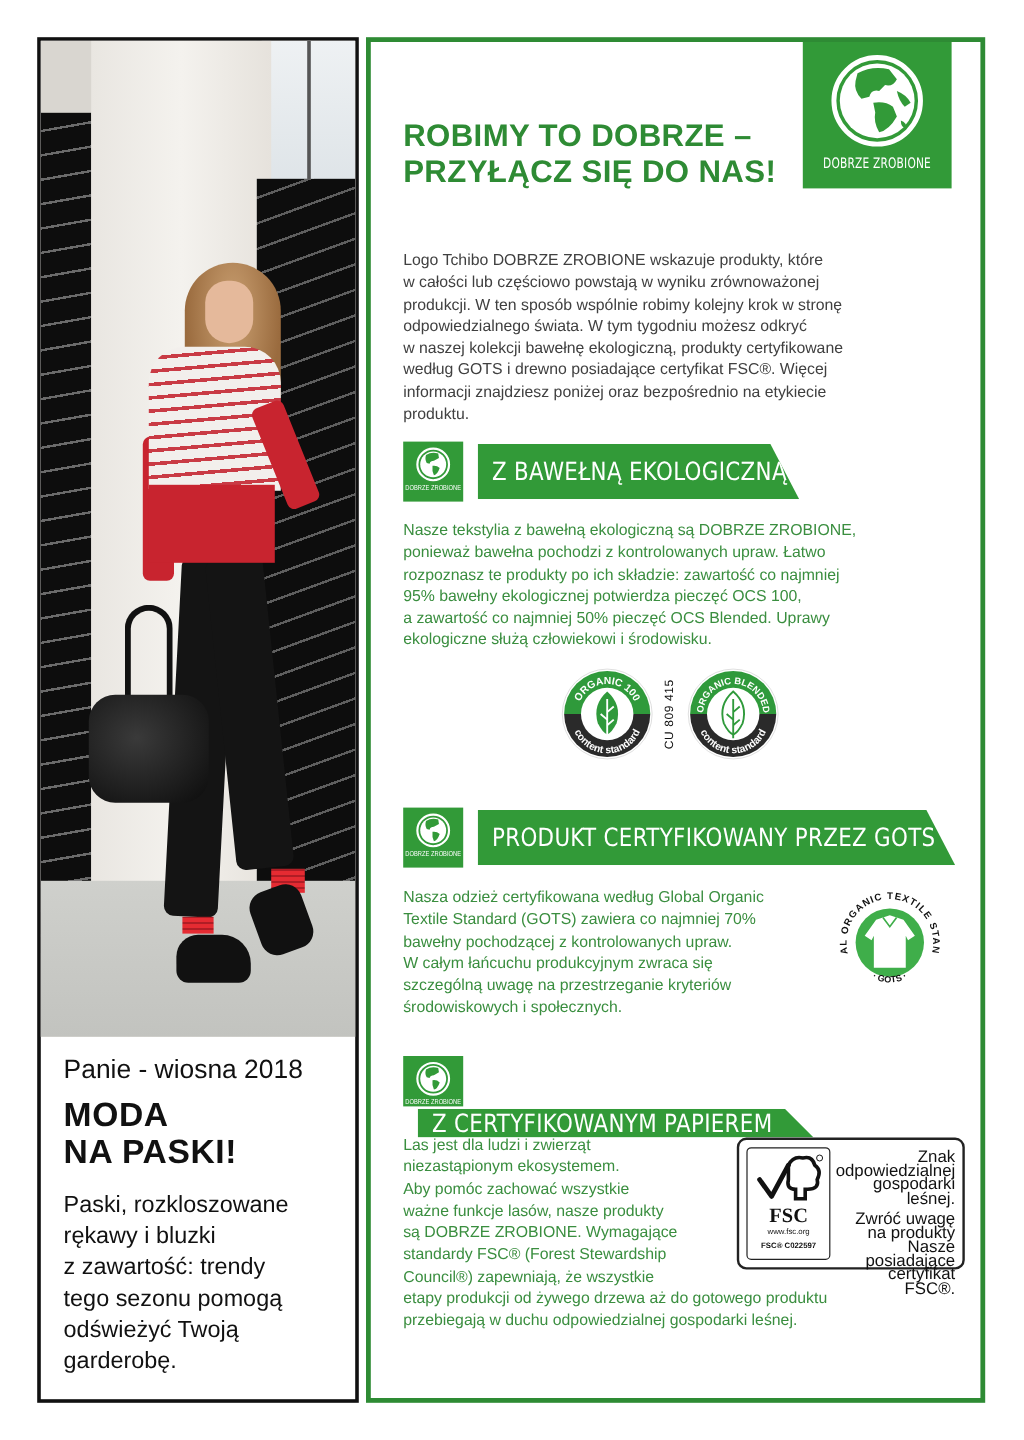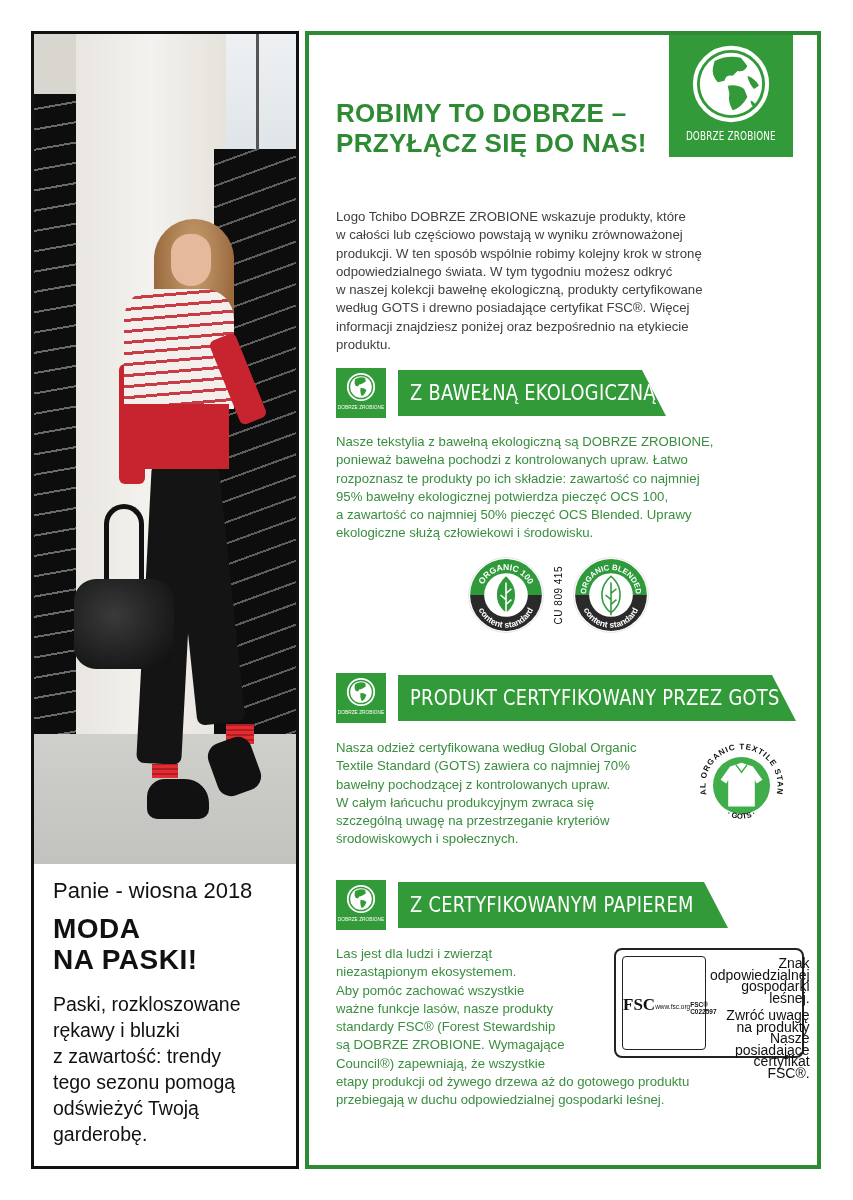--- a/index.html
+++ b/index.html
@@ -106,21 +106,21 @@
   }
 
   .gots-badge { position: absolute; left: 385px; top: 703px; width: 95px; height: 95px; }
 
   .fsc-box {
     position: absolute; left: 305px; top: 913px; width: 190px; height: 110px;
     border: 2px solid #222; border-radius: 8px; display: flex; padding: 6px;
   }
   .fsc-inner {
     width: 84px; height: 94px; border: 1.5px solid #222; border-radius: 4px;
-    display: flex; flex-direction: row; align-items: center; padding-top: 4px;
+    display: flex; flex-direction: column; align-items: center; padding-top: 4px;
   }
   .fsc-tree { width: 60px; height: 44px; }
   .fsc-word { font-family: "Liberation Serif", serif; font-weight: bold; font-size: 17px; line-height: 16px; color: #111; }
   .fsc-url { font-size: 6.5px; color: #111; margin-top: 2px; }
   .fsc-code { font-size: 6.5px; font-weight: bold; color: #111; margin-top: 5px; }
   .fsc-text { flex: 1; text-align: right; font-size: 14px; line-height: 11.5px; color: #111; padding-left: 4px; padding-top: 2px; }
   .fsc-text p + p { margin-top: 6px; }
 </style>
 </head>
 <body>
@@ -282,42 +282,42 @@
       <path id="gotsRing" d="M14 62 A38 38 0 1 1 86 62"></path>
       <path id="gotsBottom" d="M24 70 A30 30 0 0 0 76 70"></path>
     </defs>
     <circle cx="50" cy="50" r="30" fill="#3fae4a"></circle>
     <path d="M38 30 L50 26 L62 30 L72 44 L66 48 L64 44 L64 72 L36 72 L36 44 L34 48 L28 44 Z" fill="#fff"></path>
     <path d="M44 28 L50 36 L56 28" fill="none" stroke="#3fae4a" stroke-width="1.5"></path>
     <text font-size="8.5" font-weight="bold" fill="#111" font-family="Liberation Sans, sans-serif" letter-spacing="1"><textPath href="#gotsRing" startOffset="50%" text-anchor="middle">GLOBAL ORGANIC TEXTILE STANDARD</textPath></text>
     <text font-size="8" font-weight="bold" fill="#111" font-family="Liberation Sans, sans-serif"><textPath href="#gotsBottom" startOffset="50%" text-anchor="middle">· GOTS ·</textPath></text>
   </svg>
 
-  <div class="section-header" style="top:845px;">
+  <div class="section-header" style="top:845px;flex-direction:column;">
     <div class="mini-logo">
       <svg viewBox="0 0 100 100">
         <circle cx="50" cy="50" r="44" fill="none" stroke="#fff" stroke-width="6"></circle>
         <circle cx="50" cy="50" r="36" fill="#fff"></circle>
         <path d="M30 24 Q46 14 64 20 L66 32 L52 40 Q42 40 40 48 L32 46 Q26 36 30 24 Z" fill="#329a38"></path>
         <path d="M48 54 Q60 52 68 60 Q62 78 52 80 Q46 68 48 54 Z" fill="#329a38"></path>
       </svg>
       <div class="mini-logo-label">DOBRZE ZROBIONE</div>
     </div>
     <div class="banner" style="width:330px;">
       <span>Z CERTYFIKOWANYM PAPIEREM</span>
     </div>
   </div>
 
   <div class="body-text" style="top:910px; width:470px;">
     <div>Las jest dla ludzi i zwierząt</div>
     <div>niezastąpionym ekosystemem.</div>
     <div>Aby pomóc zachować wszystkie</div>
     <div>ważne funkcje lasów, nasze produkty</div>
+    <div>są DOBRZE ZROBIONE. Wymagające</div>
     <div>standardy FSC® (Forest Stewardship</div>
-    <div>są DOBRZE ZROBIONE. Wymagające</div>
     <div>Council®) zapewniają, że wszystkie</div>
     <div>etapy produkcji od żywego drzewa aż do gotowego produktu</div>
     <div>przebiegają w duchu odpowiedzialnej gospodarki leśnej.</div>
   </div>
 
   <div class="fsc-box">
     <div class="fsc-inner">
       <svg class="fsc-tree" viewBox="0 0 60 44">
         <path d="M6 22 L16 36 L30 10" fill="none" stroke="#111" stroke-width="4" stroke-linecap="round" stroke-linejoin="round"></path>
         <path d="M30 10 Q34 2 42 4 Q50 2 52 10 Q58 14 54 22 Q56 30 46 30 L44 30 L44 38 L36 38 L36 30 Q28 30 30 22 Z" fill="none" stroke="#111" stroke-width="3"></path>

